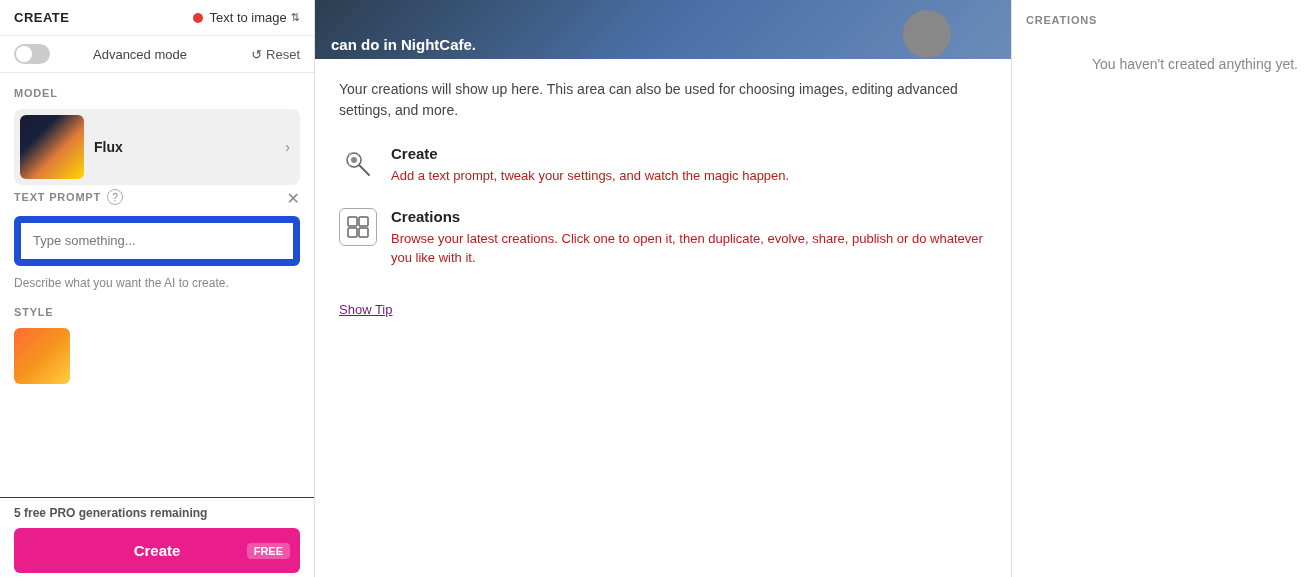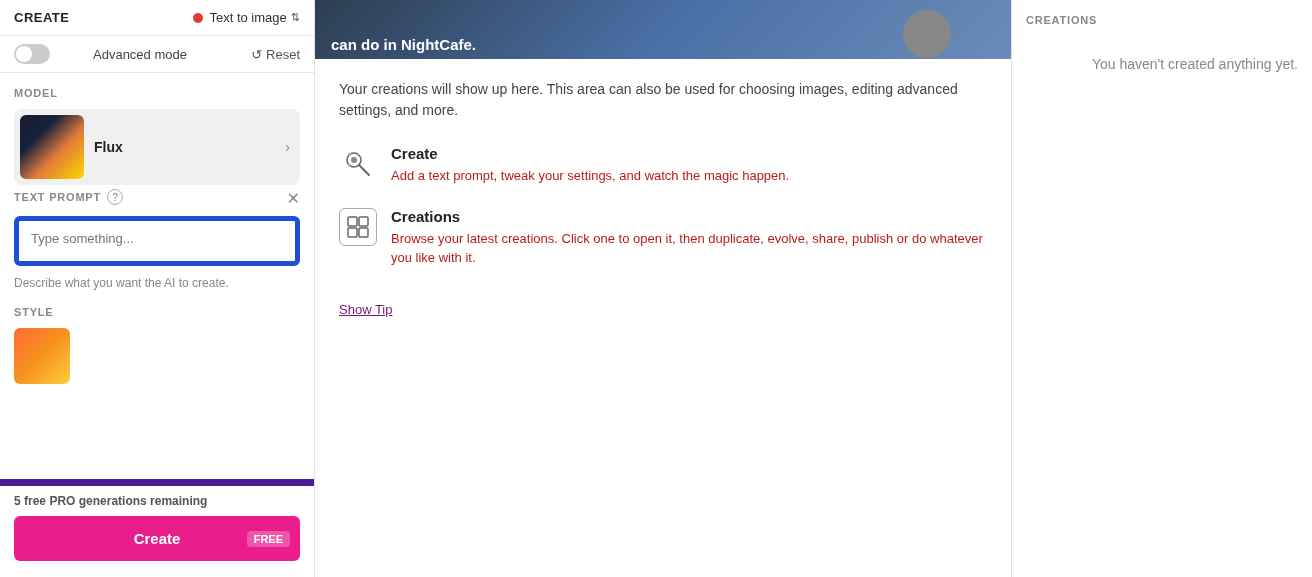--- a/index.html
+++ b/index.html
@@ -194,21 +194,21 @@
     }
 
     .close-icon {
       font-size: 16px;
       color: #888;
       cursor: pointer;
     }
 
     .prompt-textarea {
       width: 100%;
-      border: 5px solid #1d4ed8;
+      border: 7px solid #1d4ed8;
       border-radius: 6px;
       padding: 10px 12px;
       font-size: 13px;
       color: #0369a1;
       resize: none;
       height: 50px;
       font-family: inherit;
       outline: none;
     }
 
@@ -231,22 +231,22 @@
     .style-thumb {
       width: 56px;
       height: 56px;
       border-radius: 6px;
       background: linear-gradient(135deg, #ff6b35, #f7931e, #ffcd3c);
       flex-shrink: 0;
     }
 
     
     .left-bottom {
-      border-top: 7px solid #4c1d95;
-      padding: 8px 14px 16px 14px;
+      border-top: 1px solid #4c1d95;
+      padding: 8px 14px 4px 14px;
     }
 
     .free-gen-text {
       font-size: 12px;
       color: #555;
       padding-bottom: 8px;
     }
 
     .free-gen-text span {
       font-weight: 700;

